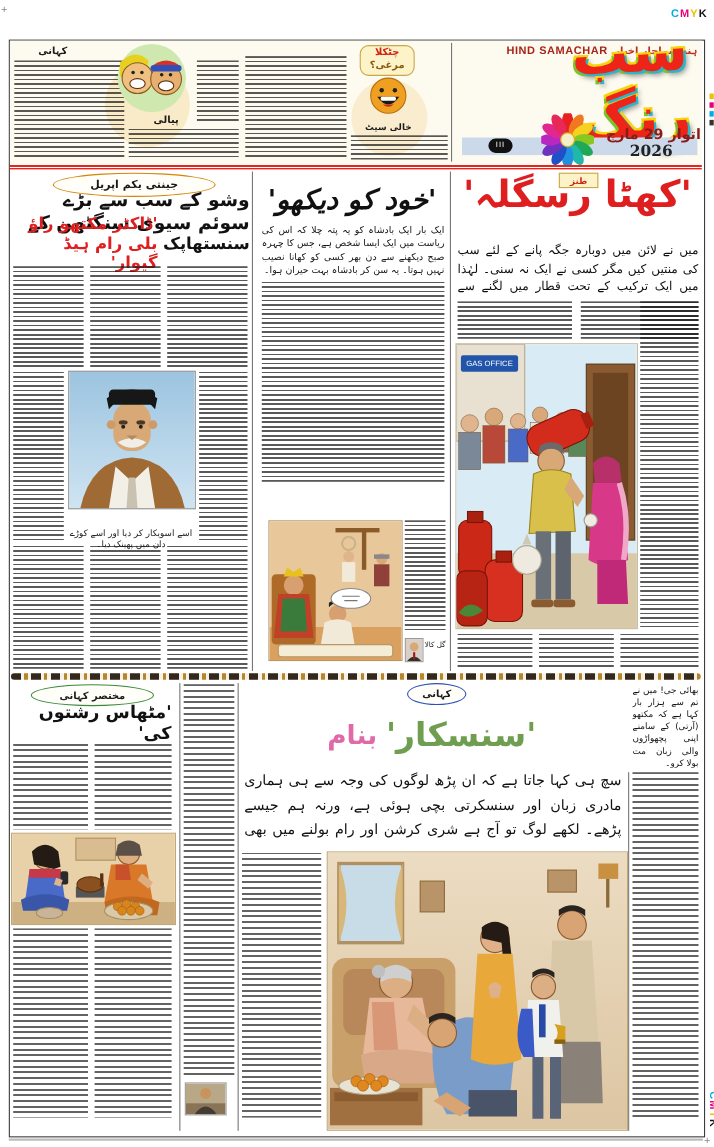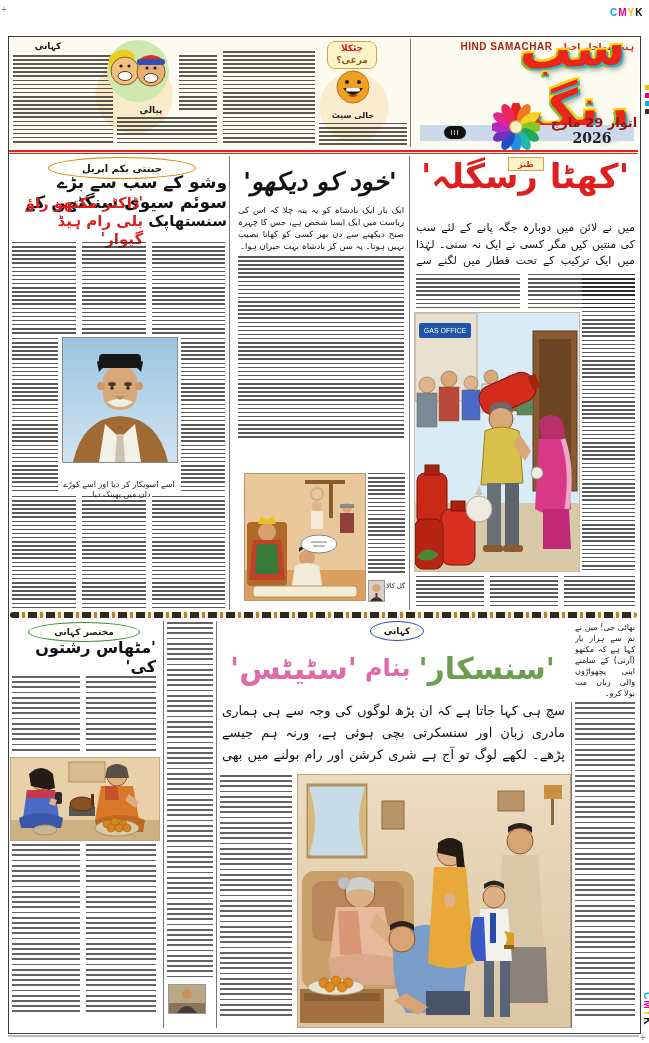--- a/index.html
+++ b/index.html
@@ -335,21 +335,20 @@
         <rect y="18" width="36" height="10" fill="#8a7458"></rect>
       <circle cx="18" cy="9" r="5" fill="#c9935e"></circle>
         <path d="M8 28 q10 -14 20 0z" fill="#443c34"></path>
     </svg>
   </div>
 
   <div class="abs urdu oval" style="left:370px;top:621px;width:52px;height:18px;border:1.5px solid #3050b8;font-size:9px;font-weight:bold;">کہانی</div>
   <div class="abs urdu center" style="left:220px;top:640px;width:345px;height:56px;font-size:30px;font-weight:bold;gap:8px;">
     <span class="green">'سنسکار'</span>
     <span class="pink" style="font-size:24px;">بنام</span>
-    <span class="pink">'سٹیٹس'</span>
   </div>
   <div class="abs urdu intro" style="left:222px;top:700px;width:343px;height:68px;font-size:13px;line-height:22px;">سچ ہی کہا جاتا ہے کہ ان پڑھ لوگوں کی وجہ سے ہی ہماری مادری زبان اور سنسکرتی بچی ہوئی ہے، ورنہ ہم جیسے پڑھے۔ لکھے لوگ تو آج ہے شری کرشن اور رام بولنے میں بھی شرمانے اور اسے پچھڑاپن ماننے لگے ہیں۔</div>
 
   <div class="abs tx2" style="left:220px;top:775px;width:72px;height:241px;"></div>
 
   <svg class="abs" style="left:297px;top:774px;border:1px solid #c0a878;" width="272" height="252" viewBox="0 0 272 252">
     <defs>
         <linearGradient id="room" x1="0" y1="0" x2="0" y2="1">
           <stop offset="0" stop-color="#ecdcc2"></stop>
           <stop offset="1" stop-color="#dcc5a2"></stop>

